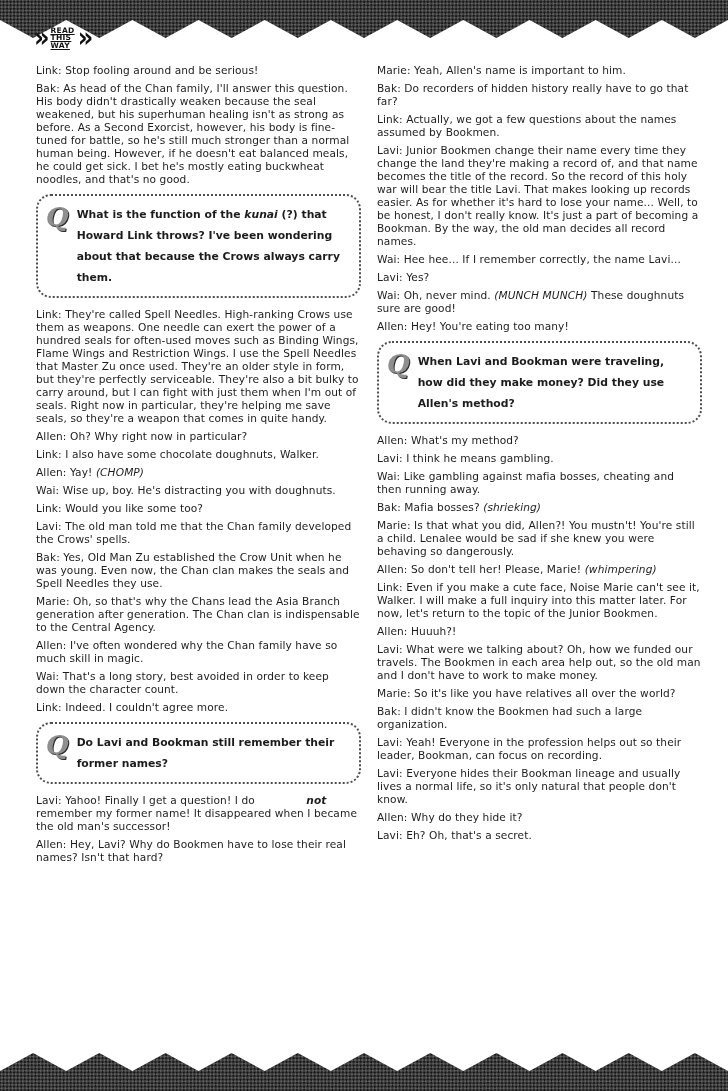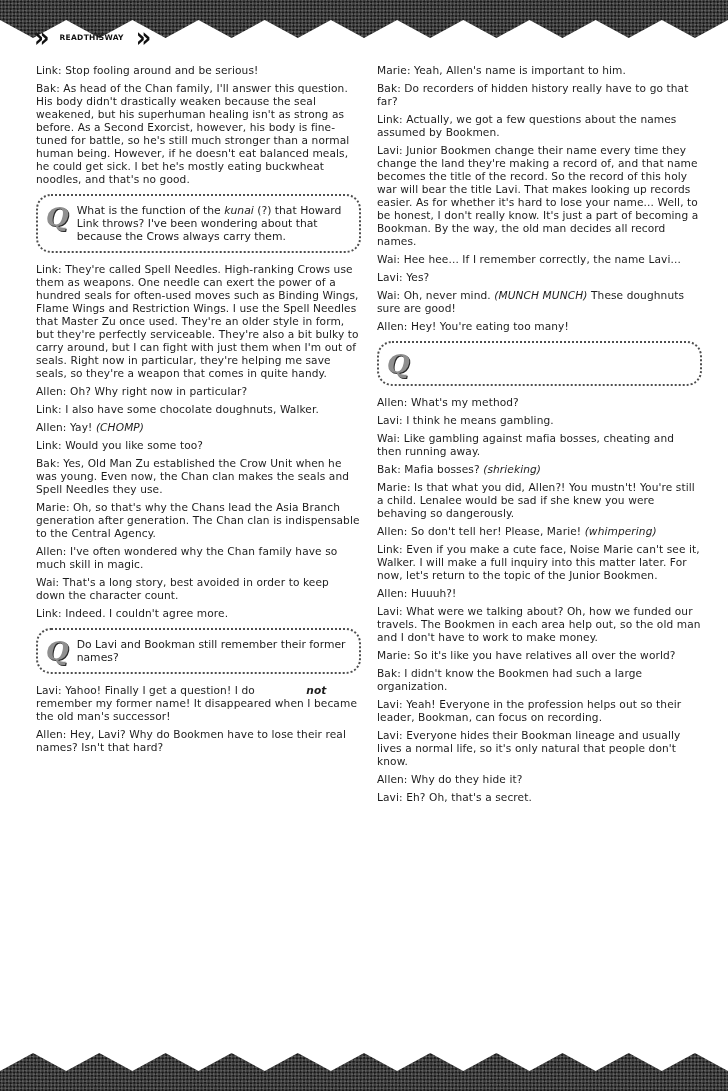--- a/index.html
+++ b/index.html
@@ -18,21 +18,21 @@
   .rtw{
     position:absolute;top:26px;left:34px;
     display:flex;align-items:center;gap:2px;
     color:#111;
   }
   .chev{
     font-size:24px;font-weight:900;line-height:1;
     transform:scaleY(1.15);
     letter-spacing:-2px;
   }
-  .rtw-lines{display:flex;flex-direction:row;line-height:1;margin:0 10px;}
+  .rtw-lines{display:flex;flex-direction:column;line-height:1;margin:0 1px;text-decoration:underline;}
   .rtw-lines span{
     font-size:7.5px;font-weight:900;letter-spacing:0.3px;
   }
   .columns{
     position:absolute;top:64px;left:36px;right:26px;bottom:40px;
     display:flex;gap:16px;
     overflow:hidden;
   }
   .col{flex:1 1 0;min-width:0;}
   .para{
@@ -52,21 +52,21 @@
   .qicon{
     flex:0 0 auto;
     font-family:"DejaVu Serif","Liberation Serif",serif;
     font-style:italic;font-weight:800;
     font-size:26px;line-height:0.9;
     color:#8f8f8f;
     text-shadow:1px 1px 0 #2a2a2a;
     padding-top:2px;
   }
   .qtext{
-    font-size:10.8px;line-height:13px;font-weight:400;
+    font-size:10.8px;line-height:21px;font-weight:700;
   }
   i{font-style:italic;}
   b{font-weight:800;margin-left:48px;}
 </style>
 </head>
 <body>
 
 <div class="page">
 
   <svg class="zz top" viewBox="0 0 728 38" preserveAspectRatio="none" aria-hidden="true">
@@ -95,21 +95,23 @@
         <p class="para">Link: Stop fooling around and be serious!</p>
         <p class="para">Bak: As head of the Chan family, I'll answer this question. His body didn't drastically weaken because the seal weakened, but his superhuman healing isn't as strong as before. As a Second Exorcist, however, his body is fine-tuned for battle, so he's still much stronger than a normal human being. However, if he doesn't eat balanced meals, he could get sick. I bet he's mostly eating buckwheat noodles, and that's no good.</p>
         <div class="qbox">
           <span class="qicon">Q</span>
           <div class="qtext">What is the function of the <i>kunai</i> (?) that Howard Link throws? I've been wondering about that because the Crows always carry them.</div>
         </div>
         <p class="para">Link: They're called Spell Needles. High-ranking Crows use them as weapons. One needle can exert the power of a hundred seals for often-used moves such as Binding Wings, Flame Wings and Restriction Wings. I use the Spell Needles that Master Zu once used. They're an older style in form, but they're perfectly serviceable. They're also a bit bulky to carry around, but I can fight with just them when I'm out of seals. Right now in particular, they're helping me save seals, so they're a weapon that comes in quite handy.</p>
         <p class="para">Allen: Oh? Why right now in particular?</p>
         <p class="para">Link: I also have some chocolate doughnuts, Walker.</p>
         <p class="para">Allen: Yay! <i>(CHOMP)</i></p>
+        <p class="para">Wai: Wise up, boy. He's distracting you with doughnuts.</p>
         <p class="para">Link: Would you like some too?</p>
+        <p class="para">Lavi: The old man told me that the Chan family developed the Crows' spells.</p>
         <p class="para">Bak: Yes, Old Man Zu established the Crow Unit when he was young. Even now, the Chan clan makes the seals and Spell Needles they use.</p>
         <p class="para">Marie: Oh, so that's why the Chans lead the Asia Branch generation after generation. The Chan clan is indispensable to the Central Agency.</p>
         <p class="para">Allen: I've often wondered why the Chan family have so much skill in magic.</p>
         <p class="para">Wai: That's a long story, best avoided in order to keep down the character count.</p>
         <p class="para">Link: Indeed. I couldn't agree more.</p>
         <div class="qbox">
           <span class="qicon">Q</span>
           <div class="qtext">Do Lavi and Bookman still remember their former names?</div>
         </div>
         <p class="para">Lavi: Yahoo! Finally I get a question! I do <b><i>not</i></b> remember my former name! It disappeared when I became the old man's successor!</p>
@@ -119,20 +121,21 @@
         <p class="para">Marie: Yeah, Allen's name is important to him.</p>
         <p class="para">Bak: Do recorders of hidden history really have to go that far?</p>
         <p class="para">Link: Actually, we got a few questions about the names assumed by Bookmen.</p>
         <p class="para">Lavi: Junior Bookmen change their name every time they change the land they're making a record of, and that name becomes the title of the record. So the record of this holy war will bear the title Lavi. That makes looking up records easier. As for whether it's hard to lose your name... Well, to be honest, I don't really know. It's just a part of becoming a Bookman. By the way, the old man decides all record names.</p>
         <p class="para">Wai: Hee hee... If I remember correctly, the name Lavi...</p>
         <p class="para">Lavi: Yes?</p>
         <p class="para">Wai: Oh, never mind. <i>(MUNCH MUNCH)</i> These doughnuts sure are good!</p>
         <p class="para">Allen: Hey! You're eating too many!</p>
         <div class="qbox">
           <span class="qicon">Q</span>
+          <div class="qtext">When Lavi and Bookman were traveling, how did they make money? Did they use Allen's method?</div>
         </div>
         <p class="para">Allen: What's my method?</p>
         <p class="para">Lavi: I think he means gambling.</p>
         <p class="para">Wai: Like gambling against mafia bosses, cheating and then running away.</p>
         <p class="para">Bak: Mafia bosses? <i>(shrieking)</i></p>
         <p class="para">Marie: Is that what you did, Allen?! You mustn't! You're still a child. Lenalee would be sad if she knew you were behaving so dangerously.</p>
         <p class="para">Allen: So don't tell her! Please, Marie! <i>(whimpering)</i></p>
         <p class="para">Link: Even if you make a cute face, Noise Marie can't see it, Walker. I will make a full inquiry into this matter later. For now, let's return to the topic of the Junior Bookmen.</p>
         <p class="para">Allen: Huuuh?!</p>
         <p class="para">Lavi: What were we talking about? Oh, how we funded our travels. The Bookmen in each area help out, so the old man and I don't have to work to make money.</p>

